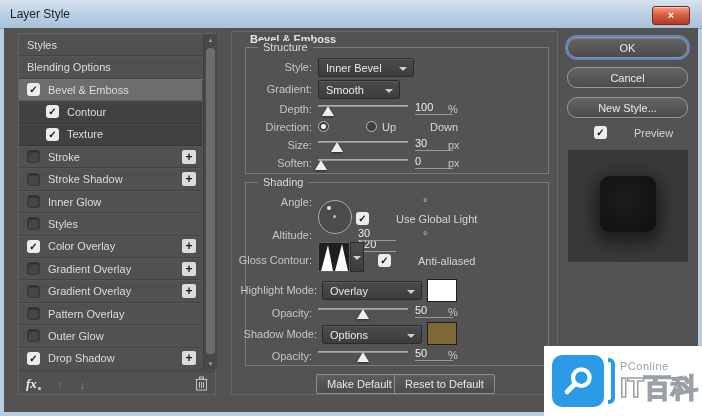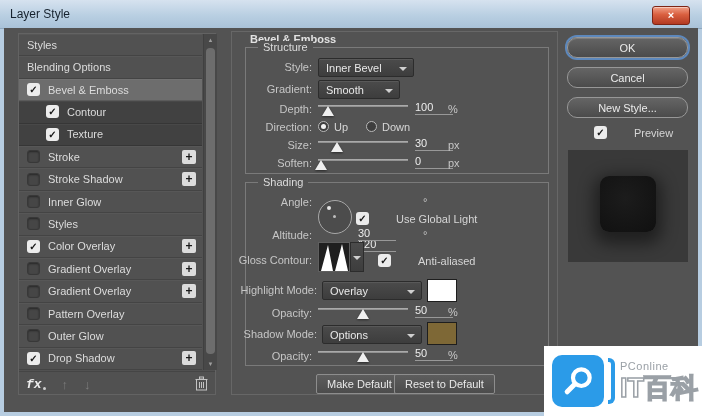--- a/index.html
+++ b/index.html
@@ -29,21 +29,21 @@
       font-size:10px;font-weight:700;line-height:13px;text-align:center;display:inline-block;box-sizing:border-box;}
   .cb.off{background:#464646;border:1px solid #383838;box-shadow:inset 0 1px 2px rgba(0,0,0,.45);}
   .cb + .slabel{margin-left:8px;}
   .plus{margin-left:auto;margin-right:6px;width:14px;height:14px;background:#dcdcdc;border-radius:2px;
         color:#1a1a1a;font-size:12px;line-height:14px;text-align:center;font-weight:bold;flex:none;}
   .scrollbar{position:absolute;left:184px;top:0;width:13px;height:336px;background:#484848;border-left:1px solid #404040;}
   .scroll-arrow{position:absolute;left:0;width:13px;height:12px;color:#9f9f9f;font-size:6px;text-align:center;line-height:12px;}
   .scroll-thumb{position:absolute;left:2px;top:14px;width:9px;height:306px;background:#6d6d6d;border-radius:4px;}
   .side-footer{position:absolute;left:0;top:337px;width:196px;height:24px;border-top:1px solid #454545;
     display:flex;align-items:center;}
-  .fx-ico{font-family:Liberation Mono, monospace;font-style:italic;font-weight:bold;color:#ededed;font-size:13px;margin-left:7px;}
+  .fx-ico{font-family:Liberation Serif, serif;font-style:italic;font-weight:bold;color:#ededed;font-size:13px;margin-left:7px;}
   .fx-dot{width:3px;height:3px;background:#cfcfcf;border-radius:50%;margin:8px 0 0 1px;}
   .ud-arrow{color:#7e7e7e;font-size:13px;font-weight:bold;margin-left:16px;}
   .trash{margin-left:auto;margin-right:7px;}
 
   
   .center-panel{position:absolute;left:231px;top:31px;width:327px;height:364px;
     border:1px solid rgba(150,150,150,.3);box-sizing:border-box;}
   .panel-title{position:absolute;left:250px;top:33px;font-weight:bold;color:#e2e2e2;}
   .group{position:absolute;border:1px solid rgba(170,170,170,.45);}
   .legend{position:absolute;left:12px;top:-7px;background:#535353;padding:0 5px;color:#dcdcdc;}
@@ -55,21 +55,21 @@
      border-left:4px solid transparent;border-right:4px solid transparent;border-top:4px solid #cfcfcf;}
   .val{position:absolute;width:38px;color:#ececec;border-bottom:1px solid #989898;padding-bottom:1px;}
   .unit{position:absolute;color:#c6c6c6;}
   .slider{position:absolute;width:90px;height:14px;}
   .track{position:absolute;left:0;right:0;top:5px;height:2px;background:linear-gradient(#b5b5b5,#878787);}
   .thumb{position:absolute;top:6px;width:0;height:0;border-left:6px solid transparent;
      border-right:6px solid transparent;border-bottom:10px solid #efefef;
      filter:drop-shadow(0 1px 1px rgba(0,0,0,.5));}
   .radio{position:absolute;width:11px;height:11px;border-radius:50%;border:1px solid #b9b9b9;background:#3e3e3e;box-sizing:border-box;}
   .radio.on::after{content:"";position:absolute;left:2px;top:2px;width:5px;height:5px;border-radius:50%;background:#f2f2f2;}
-  .rlabel{position:absolute;color:#d6d6d6;white-space:nowrap;}
+  .rlabel{position:absolute;color:#d6d6d6;white-space:nowrap;margin-left:48px;}
   .dial{position:absolute;width:32px;height:32px;border-radius:50%;border:1px solid #a8a8a8;background:#4c4c4c;}
   .dial-dot{position:absolute;left:8px;top:5px;width:4px;height:4px;border-radius:50%;background:#e6e6e6;}
   .dial-center{position:absolute;left:14px;top:14px;width:3px;height:3px;border-radius:50%;background:#bdbdbd;}
   .contour-thumb{position:absolute;width:32px;height:30px;background:#1f1f1f;border:1px solid #5f5f5f;box-sizing:border-box;}
   .contour-dd{position:absolute;width:14px;height:30px;background:linear-gradient(#4b4b4b,#3d3d3d);
      border:1px solid #2c2c2c;box-sizing:border-box;}
   .contour-dd .dd-tri{right:2px;top:13px;}
   .swatch{position:absolute;width:30px;height:23px;border:1px solid #1e1e1e;box-sizing:border-box;}
   .abs-cb{position:absolute;}
   .cb-label{position:absolute;color:#d6d6d6;white-space:nowrap;padding-left:23px;}

